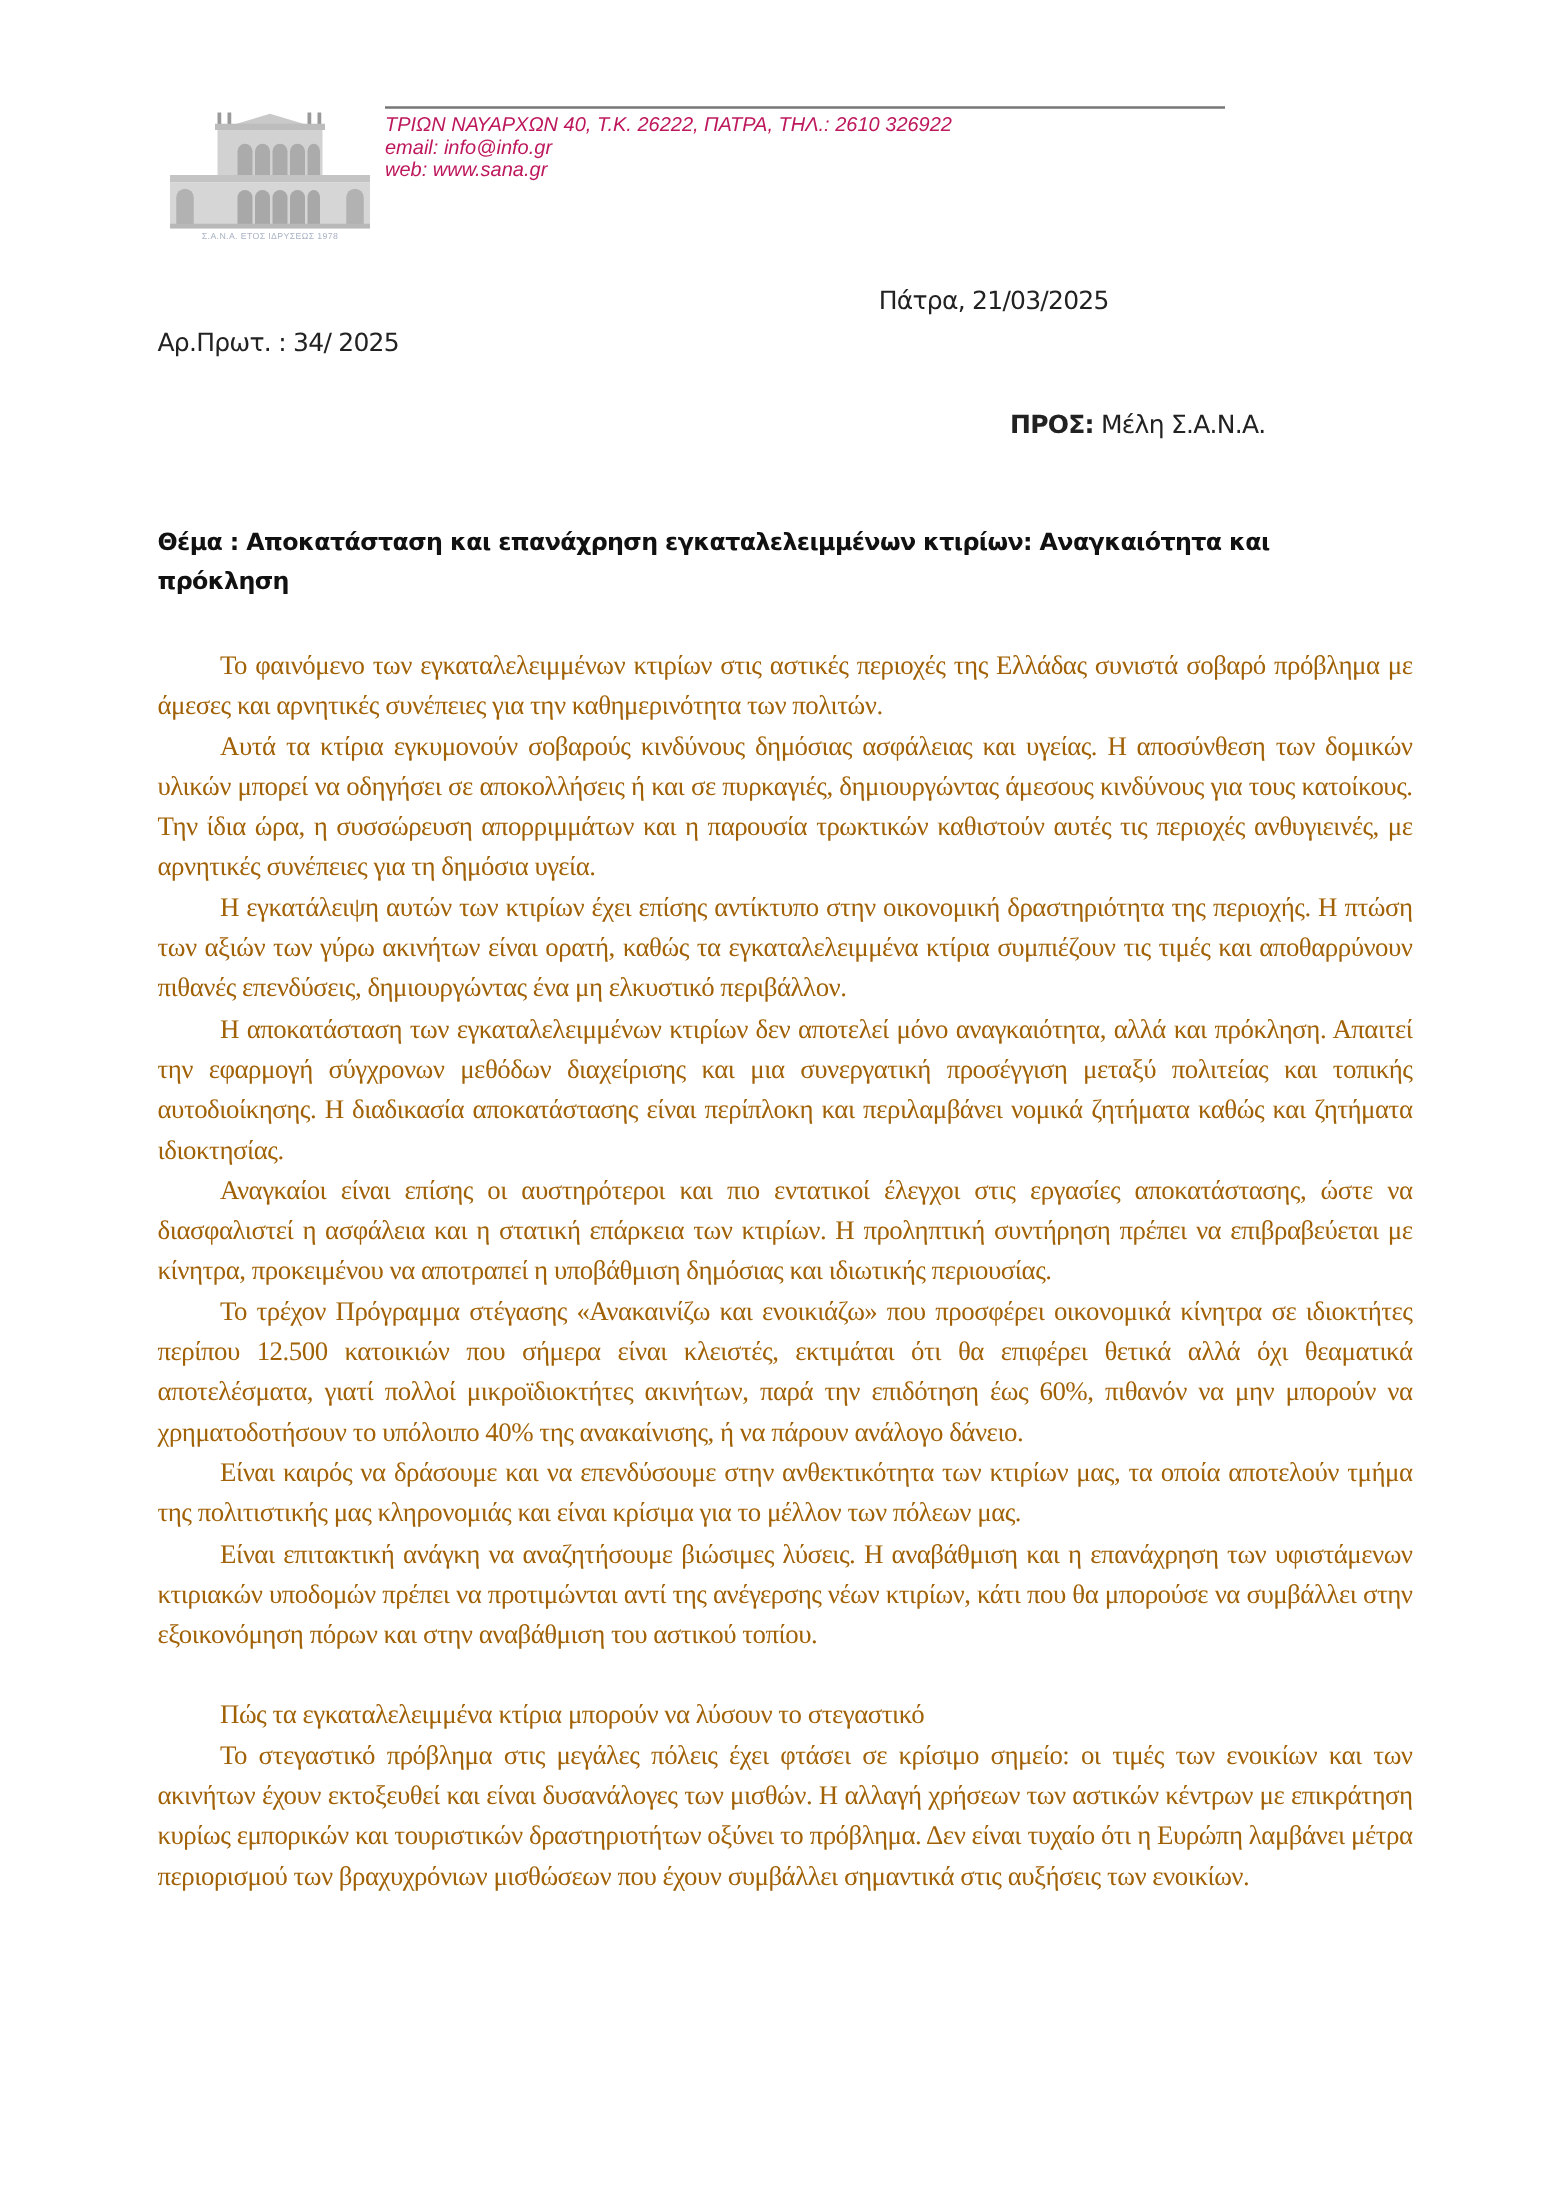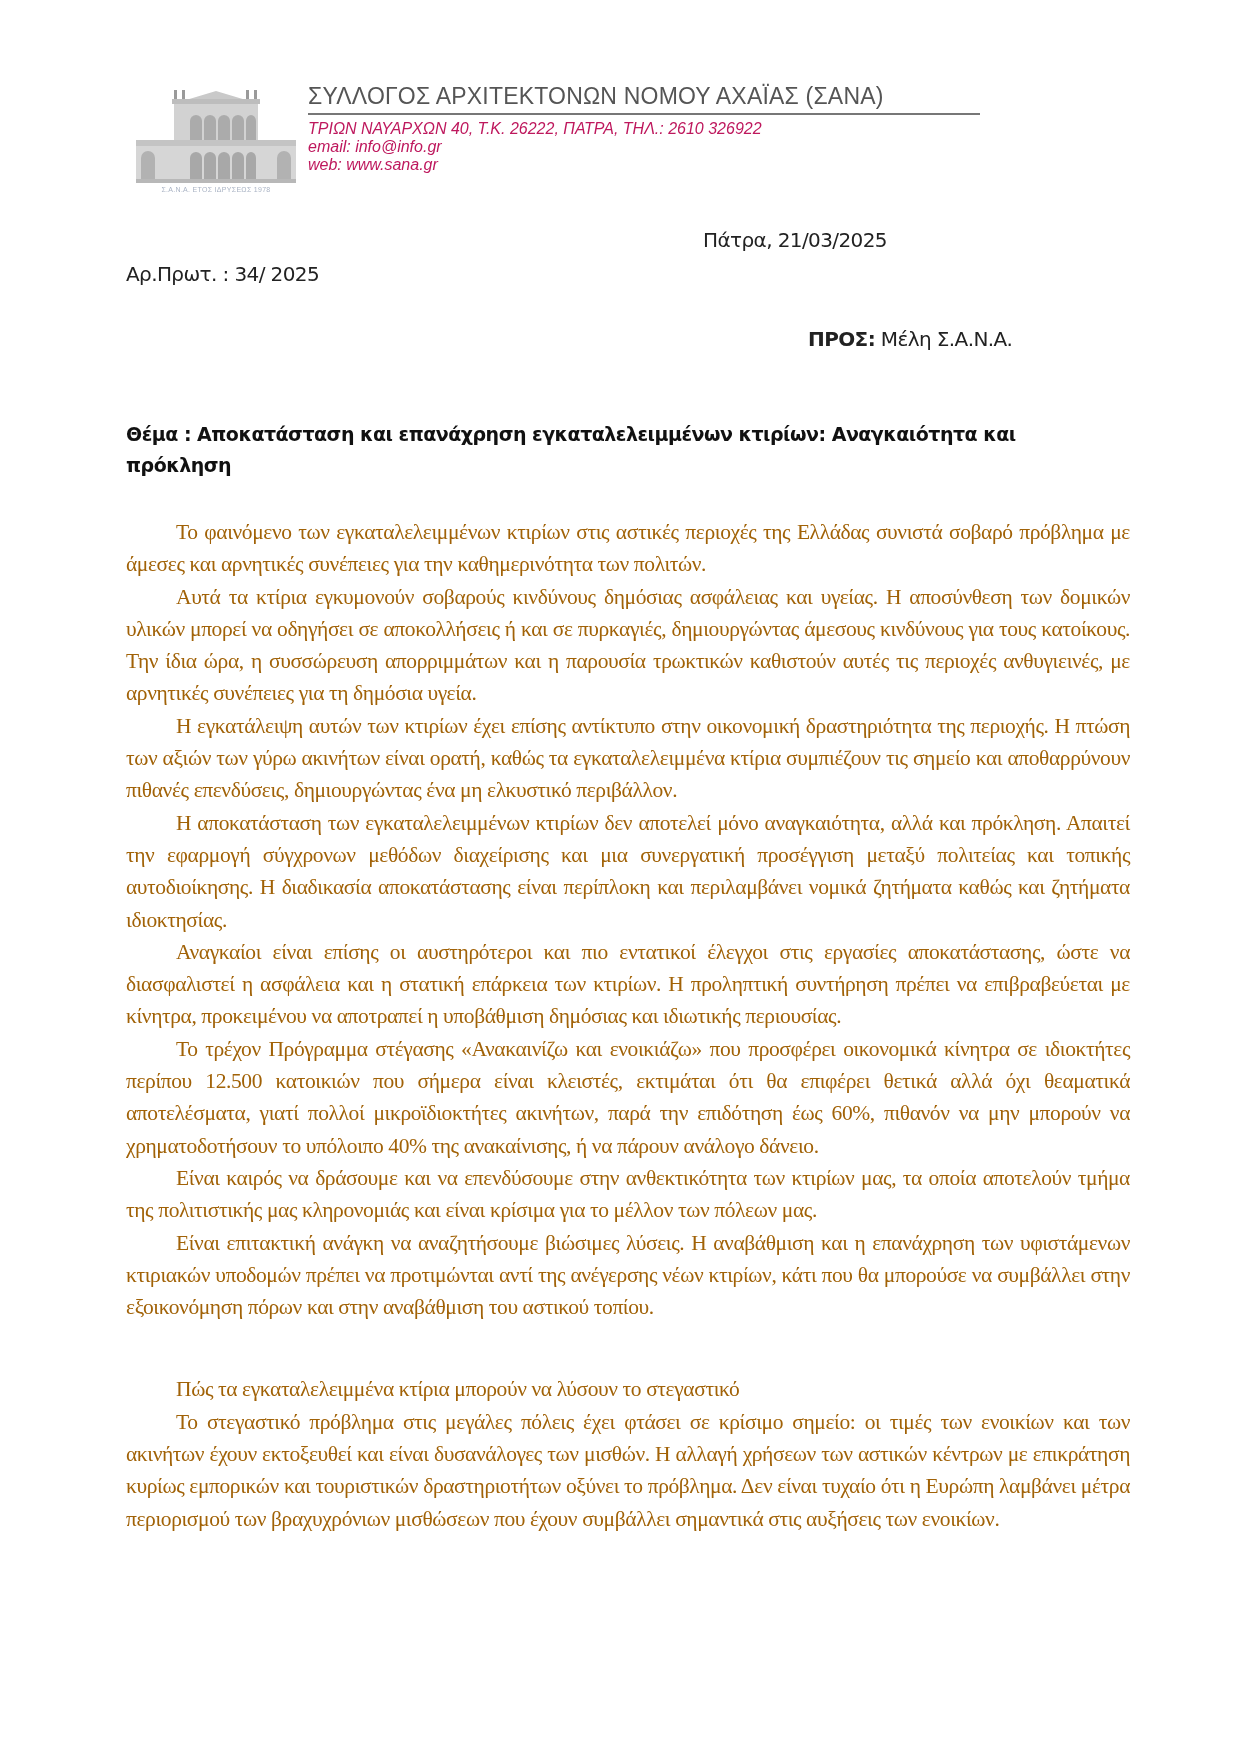--- a/index.html
+++ b/index.html
@@ -105,21 +105,21 @@
       line-height: 32.3px;
       color: #a16207;
       text-align: justify;
       letter-spacing: -0.4px;
     }
     .body-text p {
       margin: 0;
       text-indent: 50px;
     }
     .body-text p.section-heading {
-      margin-top: 50px;
+      margin-top: 32px;
       text-align: left;
     }
   </style>
 </head>
 <body>
 
 <div class="letterhead">
   <svg class="logo" viewBox="0 0 160 95" xmlns="http://www.w3.org/2000/svg">
 
     <rect x="38" y="2" width="3" height="10" fill="#9a9a9a"></rect>
@@ -146,42 +146,41 @@
     <path d="M68 92 V70 a6 6 0 0 1 12 0 V92 Z" fill="#a8a8a8"></path>
     <path d="M82 92 V70 a6 6 0 0 1 12 0 V92 Z" fill="#a8a8a8"></path>
     <path d="M96 92 V70 a6 6 0 0 1 12 0 V92 Z" fill="#a8a8a8"></path>
     <path d="M110 92 V70 a5 6 0 0 1 10 0 V92 Z" fill="#a8a8a8"></path>
     <path d="M141 92 V70 a7 7 0 0 1 14 0 V92 Z" fill="#b2b2b2"></path>
     <rect x="0" y="91" width="160" height="4" fill="#b8b8b8"></rect>
   </svg>
   <div class="logo-caption">Σ.Α.Ν.Α. ΕΤΟΣ ΙΔΡΥΣΕΩΣ 1978</div>
 
   <div class="org-block">
-    <div class="org-name">ΣΥΛΛΟΓΟΣ ΑΡΧΙΤΕΚΤΟΝΩΝ ΝΟΜΟΥ ΑΧΑΪΑΣ (ΣΑΝΑ)</div>
     <div class="org-rule"></div>
     <div class="org-line first">ΤΡΙΩΝ ΝΑΥΑΡΧΩΝ 40, Τ.Κ. 26222, ΠΑΤΡΑ, ΤΗΛ.: 2610 326922</div>
     <div class="org-line">email: info@info.gr</div>
     <div class="org-line">web: www.sana.gr</div>
   </div>
 </div>
 
 <div class="meta protocol">Αρ.Πρωτ. : 34/ 2025</div>
 <div class="meta place-date">Πάτρα,  21/03/2025</div>
 <div class="meta recipient">
   <span class="to-label">ΠΡΟΣ:</span><span> Μέλη Σ.Α.Ν.Α.</span>
 </div>
 
 <div class="subject">
   <span class="subject-label">Θέμα : </span><span class="subject-text">Αποκατάσταση και επανάχρηση εγκαταλελειμμένων κτιρίων: Αναγκαιότητα και πρόκληση</span>
 </div>
 
 <div class="body-text">
   <p>Το φαινόμενο των εγκαταλελειμμένων κτιρίων στις αστικές περιοχές της Ελλάδας συνιστά σοβαρό πρόβλημα με άμεσες και αρνητικές συνέπειες για την καθημερινότητα των πολιτών.</p>
   <p>Αυτά τα κτίρια εγκυμονούν σοβαρούς κινδύνους δημόσιας ασφάλειας και υγείας. Η αποσύνθεση των δομικών υλικών μπορεί να οδηγήσει σε αποκολλήσεις ή και σε πυρκαγιές, δημιουργώντας άμεσους κινδύνους για τους κατοίκους. Την ίδια ώρα, η συσσώρευση απορριμμάτων και η παρουσία τρωκτικών καθιστούν αυτές τις περιοχές ανθυγιεινές, με αρνητικές συνέπειες για τη δημόσια υγεία.</p>
-  <p>Η εγκατάλειψη αυτών των κτιρίων έχει επίσης αντίκτυπο στην οικονομική δραστηριότητα της περιοχής. Η πτώση των αξιών των γύρω ακινήτων είναι ορατή, καθώς τα εγκαταλελειμμένα κτίρια συμπιέζουν τις σημείο και αποθαρρύνουν πιθανές επενδύσεις, δημιουργώντας ένα μη ελκυστικό περιβάλλον.</p>
+  <p>Η εγκατάλειψη αυτών των κτιρίων έχει επίσης αντίκτυπο στην οικονομική δραστηριότητα της περιοχής. Η πτώση των αξιών των γύρω ακινήτων είναι ορατή, καθώς τα εγκαταλελειμμένα κτίρια συμπιέζουν τις τιμές και αποθαρρύνουν πιθανές επενδύσεις, δημιουργώντας ένα μη ελκυστικό περιβάλλον.</p>
   <p>Η αποκατάσταση των εγκαταλελειμμένων κτιρίων δεν αποτελεί μόνο αναγκαιότητα, αλλά και πρόκληση. Απαιτεί την εφαρμογή σύγχρονων μεθόδων διαχείρισης και μια συνεργατική προσέγγιση μεταξύ πολιτείας και τοπικής αυτοδιοίκησης. Η διαδικασία αποκατάστασης είναι περίπλοκη και περιλαμβάνει νομικά ζητήματα καθώς και ζητήματα ιδιοκτησίας.</p>
   <p>Αναγκαίοι είναι επίσης οι αυστηρότεροι και πιο εντατικοί έλεγχοι στις εργασίες αποκατάστασης, ώστε να διασφαλιστεί η ασφάλεια και η στατική επάρκεια των κτιρίων. Η προληπτική συντήρηση πρέπει να επιβραβεύεται με κίνητρα, προκειμένου να αποτραπεί η υποβάθμιση δημόσιας και ιδιωτικής περιουσίας.</p>
   <p>Το τρέχον Πρόγραμμα στέγασης «Ανακαινίζω και ενοικιάζω» που προσφέρει οικονομικά κίνητρα σε ιδιοκτήτες περίπου 12.500 κατοικιών που σήμερα είναι κλειστές, εκτιμάται ότι θα επιφέρει θετικά αλλά όχι θεαματικά αποτελέσματα, γιατί πολλοί μικροϊδιοκτήτες ακινήτων, παρά την επιδότηση έως 60%, πιθανόν να μην μπορούν να χρηματοδοτήσουν το υπόλοιπο 40% της ανακαίνισης, ή να πάρουν ανάλογο δάνειο.</p>
   <p>Είναι καιρός να δράσουμε και να επενδύσουμε στην ανθεκτικότητα των κτιρίων μας, τα οποία αποτελούν τμήμα της πολιτιστικής μας κληρονομιάς και είναι κρίσιμα για το μέλλον των πόλεων μας.</p>
   <p>Είναι επιτακτική ανάγκη να αναζητήσουμε βιώσιμες λύσεις. Η αναβάθμιση και η επανάχρηση των υφιστάμενων κτιριακών υποδομών πρέπει να προτιμώνται αντί της ανέγερσης νέων κτιρίων, κάτι που θα μπορούσε να συμβάλλει στην εξοικονόμηση πόρων και στην αναβάθμιση του αστικού τοπίου.</p>
   <p class="section-heading">Πώς τα εγκαταλελειμμένα κτίρια μπορούν να λύσουν το στεγαστικό</p>
   <p>Το στεγαστικό πρόβλημα στις μεγάλες πόλεις έχει φτάσει σε κρίσιμο σημείο: οι τιμές των ενοικίων και των ακινήτων έχουν εκτοξευθεί και είναι δυσανάλογες των μισθών. Η αλλαγή χρήσεων των αστικών κέντρων με επικράτηση κυρίως εμπορικών και τουριστικών δραστηριοτήτων οξύνει το πρόβλημα. Δεν είναι τυχαίο ότι η Ευρώπη λαμβάνει μέτρα περιορισμού των βραχυχρόνιων μισθώσεων που έχουν συμβάλλει σημαντικά στις αυξήσεις των ενοικίων.</p>
 </div>
 
 </body></html>

